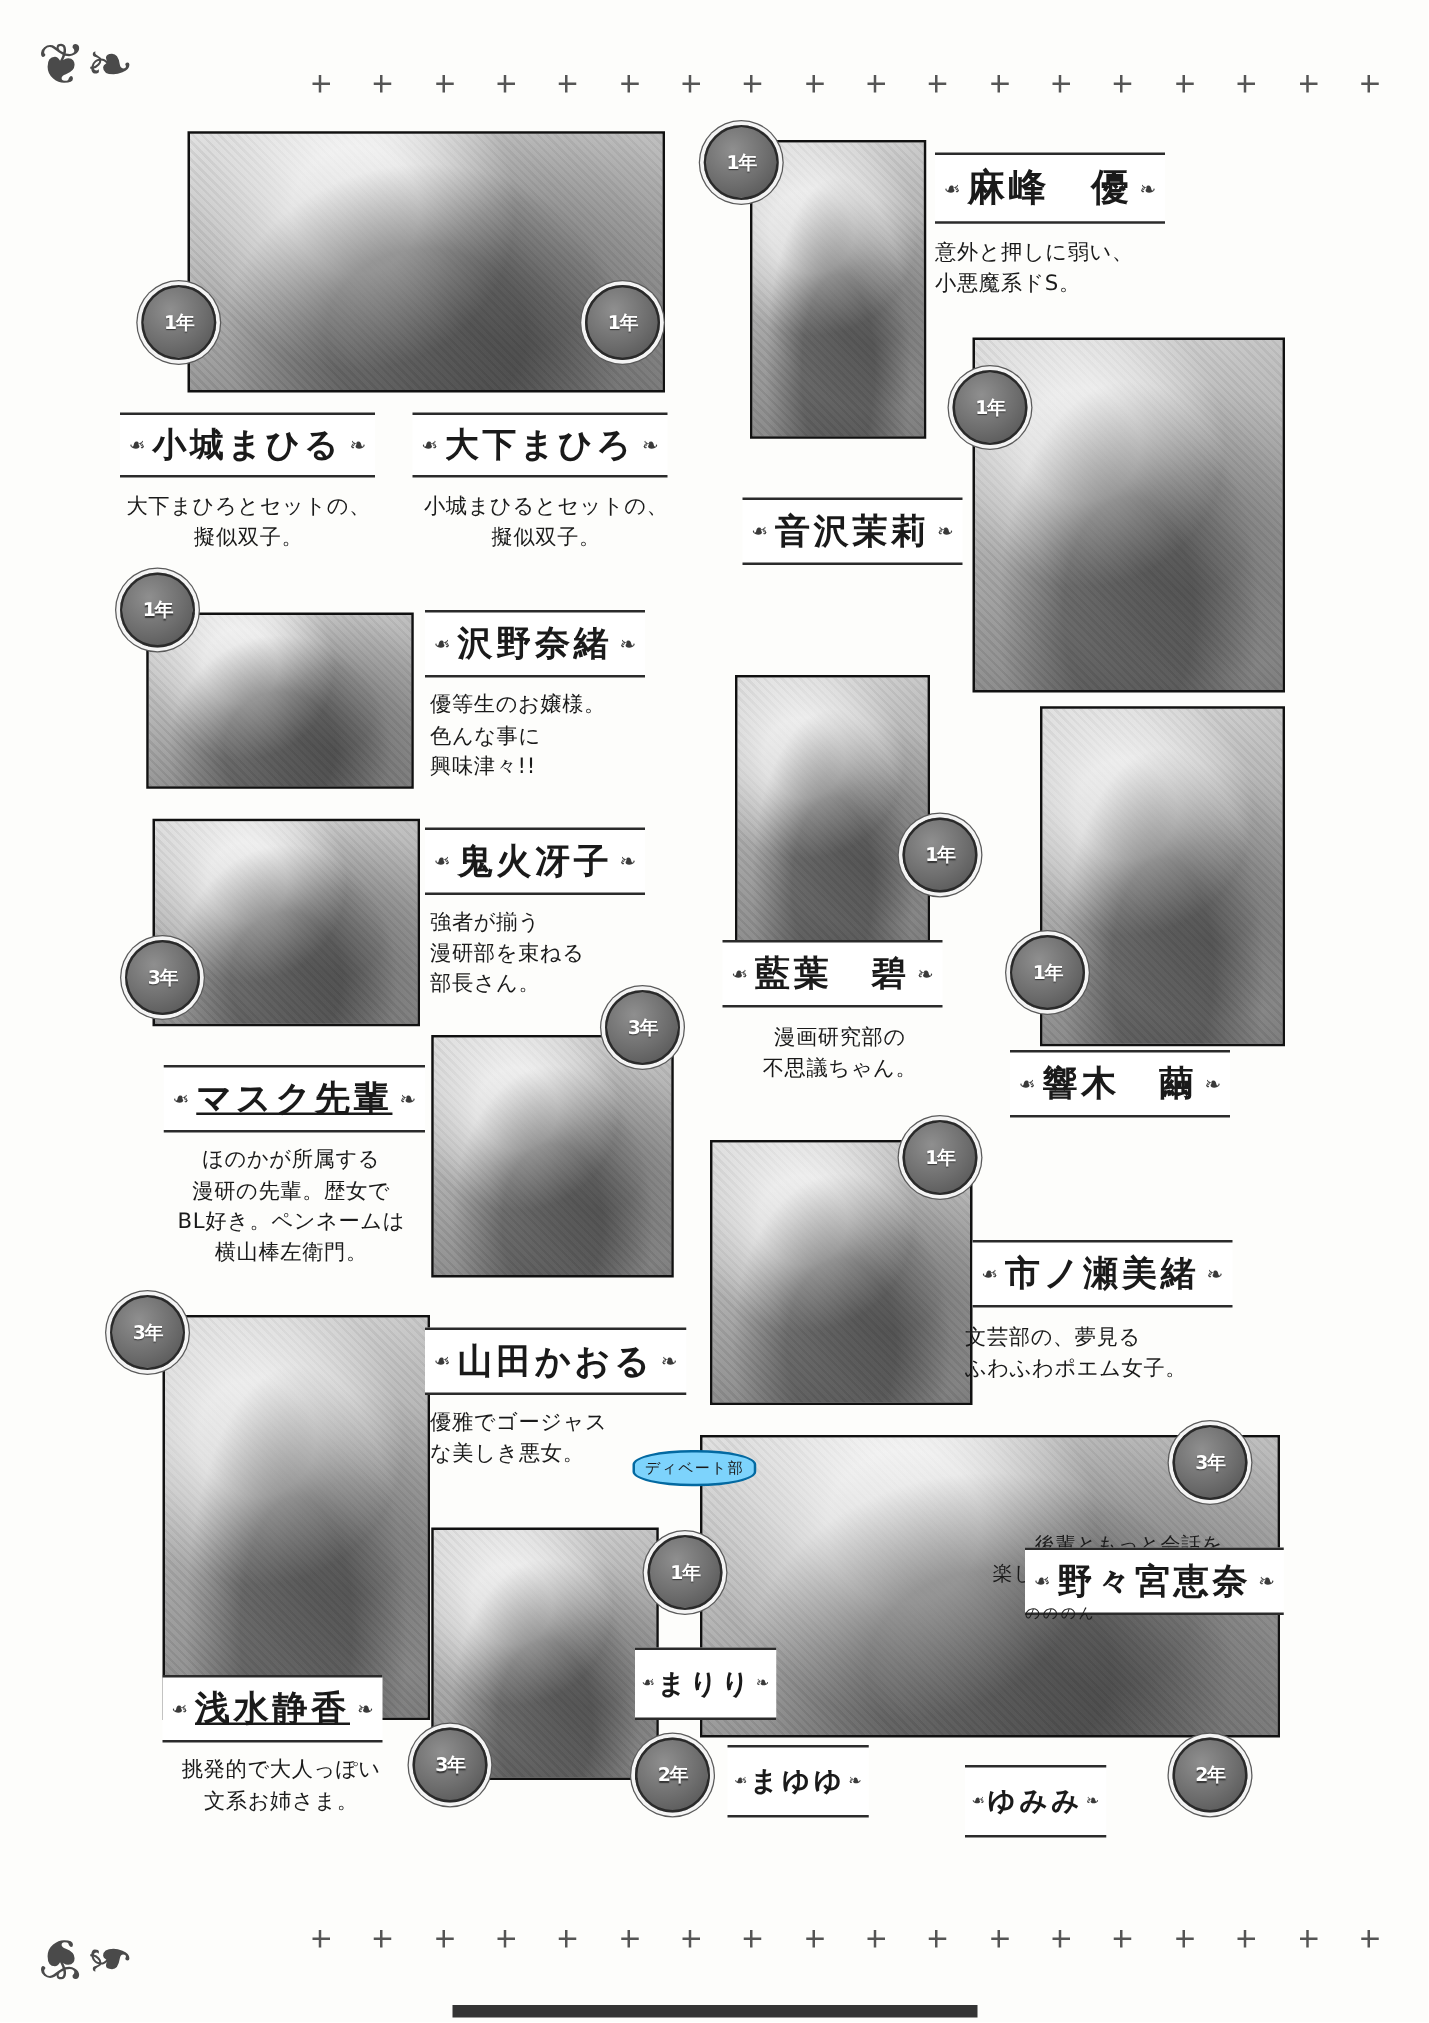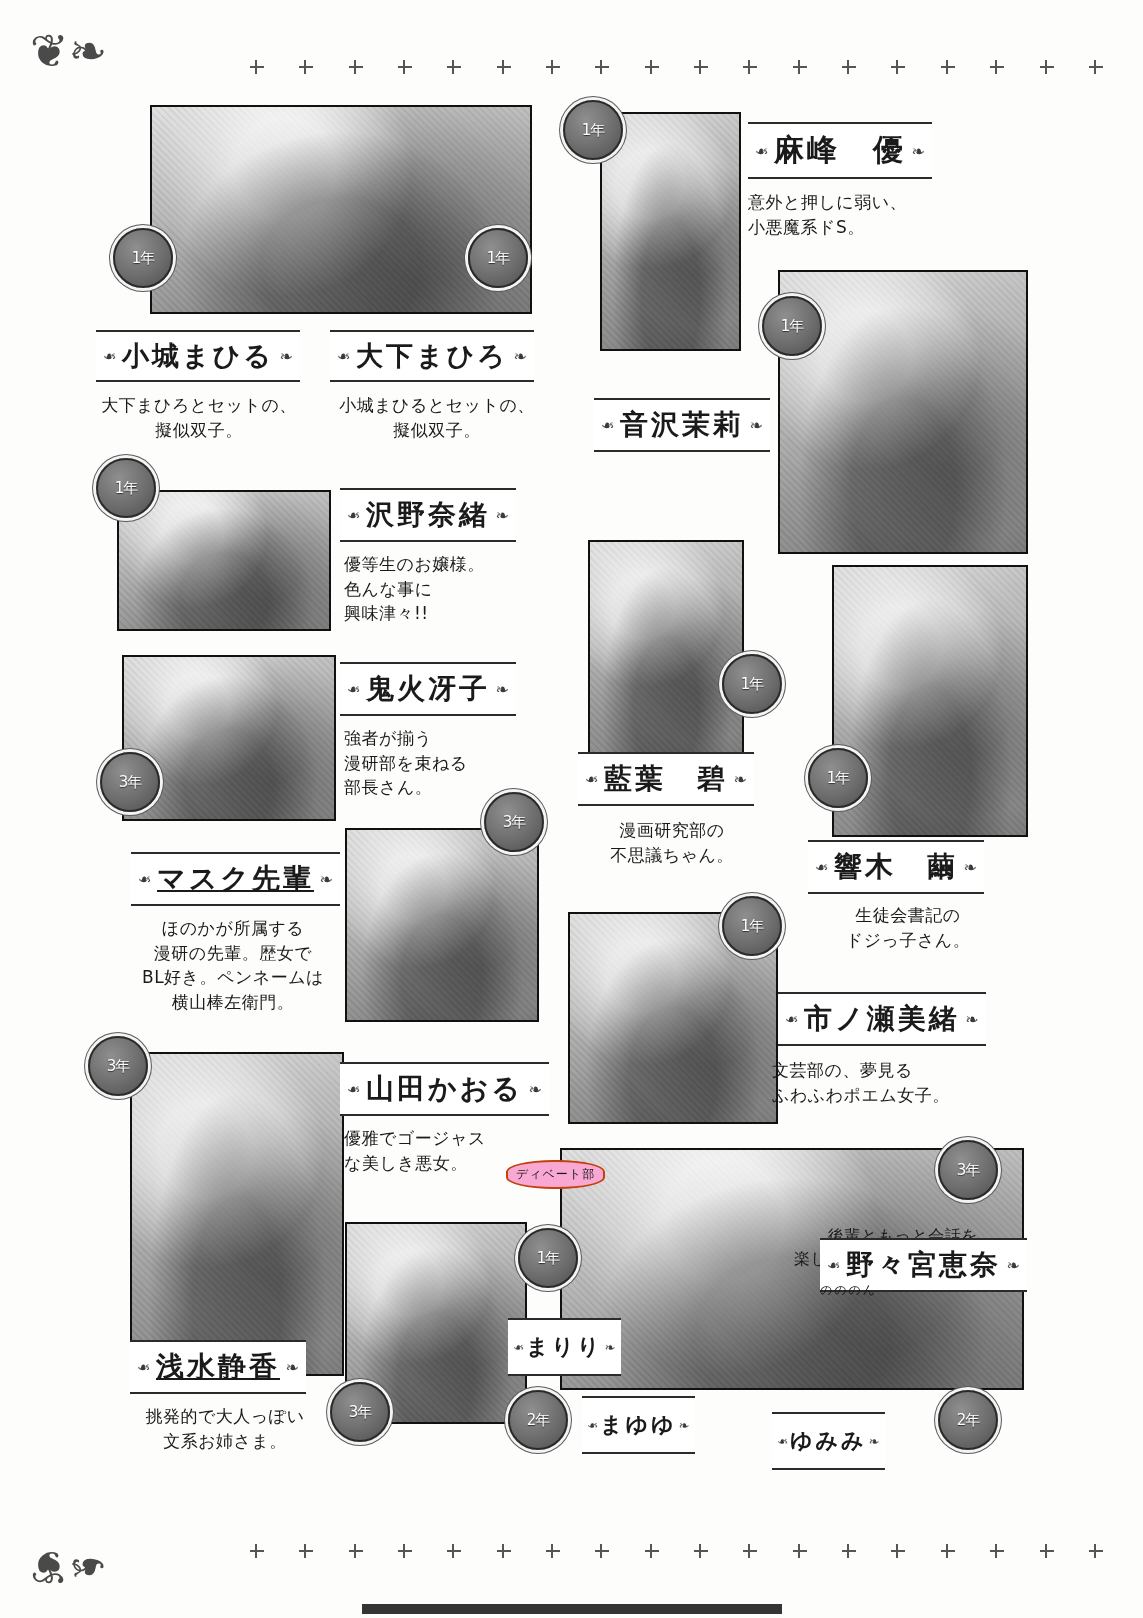--- a/index.html
+++ b/index.html
@@ -47,21 +47,21 @@
 
   
   .stamp{
     position:absolute;
     width:56px;height:56px;border-radius:50%;
     background:radial-gradient(circle at 38% 32%, #8f8f8f 0%, #6d6d6d 55%, #4f4f4f 100%);
     border:2px solid #2a2a2a;
     box-shadow:0 0 0 3px #f4f4f4, 0 0 0 4px #5a5a5a;
     color:#fff;
     display:flex;align-items:center;justify-content:center;
-    font-size:15px;font-weight:normal;letter-spacing:-1px;
+    font-size:15px;font-weight:bold;letter-spacing:-1px;
     text-shadow:0 1px 1px rgba(0,0,0,.6);
     z-index:6;
   }
 
   
   .nameplate{
     position:absolute;
     display:inline-flex;align-items:center;justify-content:center;
     padding:6px 26px;
     background:#fff;
@@ -87,21 +87,21 @@
     letter-spacing:.5px;
     text-align:center;
     white-space:pre-line;
     z-index:4;
   }
   .sub{
     position:absolute;font-size:12px;letter-spacing:2px;text-align:left;z-index:6;
   }
   .bubble{
     position:absolute;
-    background:#f9a8d4;border:2px solid #c2410c;border-radius:48%/40%;
+    background:#7dd3fc;border:2px solid #0369a1;border-radius:48%/40%;
     padding:4px 8px;font-size:12px;letter-spacing:1px;z-index:7;
   }
   .minilabel{
     position:absolute;background:#fff;border-top:2px solid #2b2b2b;border-bottom:2px solid #2b2b2b;
     padding:12px 18px;font-size:22px;font-weight:bold;letter-spacing:3px;z-index:7;
   }
   .minilabel::before,.minilabel::after{content:"❧";position:absolute;top:50%;transform:translateY(-50%);font-size:13px;color:#3a3a3a;}
   .minilabel::before{left:2px;transform:translateY(-50%) scaleX(-1);}
   .minilabel::after{right:2px;}
   .footer-bar{position:absolute;left:50%;transform:translateX(-50%);bottom:4px;width:420px;height:10px;background:#111;opacity:.85;}
@@ -236,22 +236,20 @@
 
   <div class="panel" style="left:832px;top:565px;width:192px;height:268px;">
     <div class="art"></div>
   </div>
   <div class="stamp" style="left:808px;top:748px;">
     <span>1年</span>
   </div>
   <div class="nameplate" style="left:808px;top:840px;font-size:28px;align-items:center;">
     <span class="jp">響木　繭</span>
   </div>
-  <div class="desc" style="left:808px;top:903px;width:200px;">生徒会書記の
-ドジっ子さん。</div>
 
   <div class="panel" style="left:345px;top:828px;width:190px;height:190px;">
     <div class="art"></div>
   </div>
   <div class="stamp" style="left:484px;top:792px;">
     <span>3年</span>
   </div>
   <div class="nameplate" style="left:131px;top:852px;font-size:28px;text-decoration:underline;">
     <span class="jp">マスク先輩</span>
   </div>

